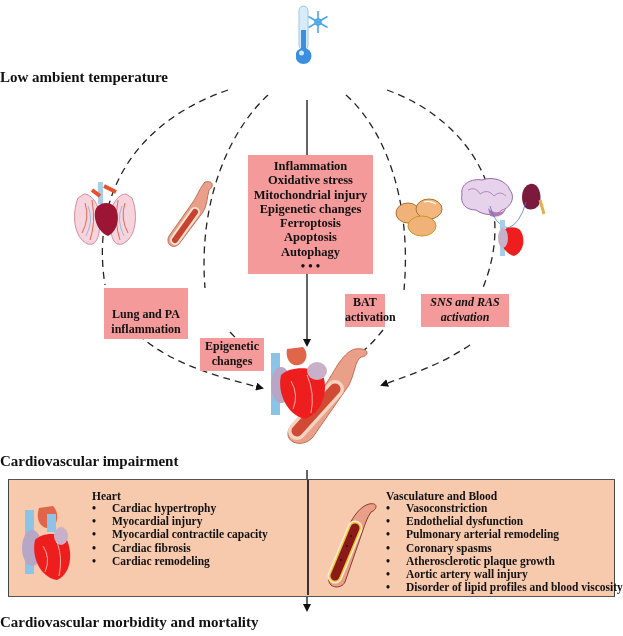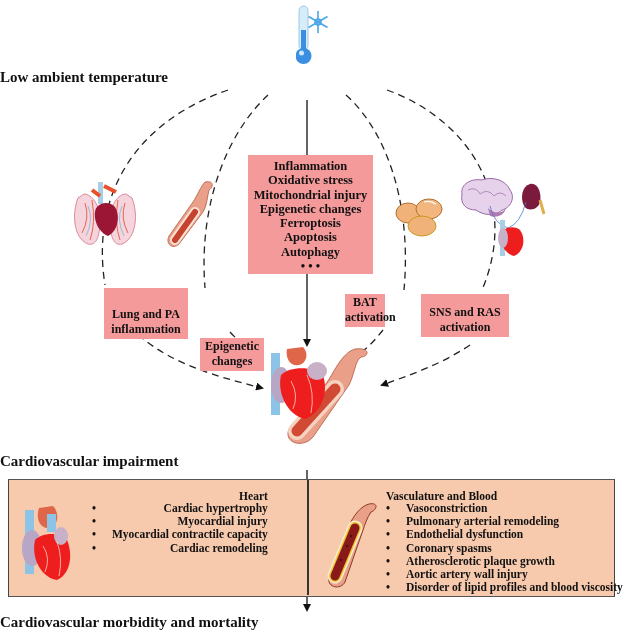--- a/index.html
+++ b/index.html
@@ -120,21 +120,21 @@
   <div>inflammation</div>
 </div>
 <div class="abs pink" style="left:200px; top:294px; width:64px; height:32px; padding-top:1px;margin-top:44px;">
   <div>Epigenetic</div>
   <div>changes</div>
 </div>
 <div class="abs pink" style="left:345px; top:294px; width:40px; height:32px; padding-top:1px;">
   <div>BAT</div>
   <div>activation</div>
 </div>
-<div class="abs pink" style="left:421px; top:294px; width:88px; height:32px; padding-top:11px;">
+<div class="abs pink" style="left:421px; top:294px; width:88px; height:32px; padding-top:1px;font-style:italic;">
   <div>SNS and RAS</div>
   <div>activation</div>
 </div>
 
 <div class="abs" style="left:263px; top:345px; width:115px; height:100px;">
   <svg width="115" height="100" viewBox="0 0 115 100">
     <path d="M92,4 C108,2 106,12 98,12 C92,16 92,28 86,40 L50,92 C40,104 20,98 26,84 L62,40 C70,30 78,8 92,4 Z" fill="#eaa088" stroke="#b55a44" stroke-width="0.8"></path>
     <path d="M34,86 L72,44" stroke="#f6d2c0" stroke-width="18" stroke-linecap="round"></path>
     <path d="M34,86 L72,44" stroke="#d04a34" stroke-width="11" stroke-linecap="round"></path>
     <rect x="8" y="8" width="9" height="62" fill="#8cc4e8"></rect>
@@ -155,47 +155,48 @@
     <svg width="54" height="74" viewBox="0 0 54 74">
       <rect x="8" y="4" width="9" height="64" fill="#8cc4e8"></rect>
       <path d="M22,2 C18,14 24,24 34,22 C42,18 42,6 36,0 Z" fill="#e0664a"></path>
       <ellipse cx="15" cy="42" rx="10" ry="18" fill="#b8a6c6"></ellipse>
       <path d="M18,34 C14,52 24,72 40,74 C54,68 56,48 50,34 C42,26 26,26 18,34 Z" fill="#ee1e1e"></path>
       <rect x="30" y="8" width="9" height="18" fill="#8cc4e8"></rect>
       <ellipse cx="44" cy="30" rx="7" ry="9" fill="#c8b0c8"></ellipse>
       <path d="M26,40 Q34,52 28,66 M40,36 Q46,52 42,70" stroke="#fbd0c0" stroke-width="0.8" fill="none"></path>
     </svg>
   </div>
-  <div class="abs" style="left:83px; top:10px;text-align:right;">
+  <div class="abs" style="left:83px; top:10px;">
     <div class="list-title">Heart</div>
     <ul class="list">
       <li>Cardiac hypertrophy</li>
       <li>Myocardial injury</li>
       <li>Myocardial contractile capacity</li>
+      <li>Cardiac fibrosis</li>
       <li>Cardiac remodeling</li>
     </ul>
   </div>
 
   <div class="abs" style="left:314px; top:20px; width:58px; height:90px;">
     <svg width="58" height="90" viewBox="0 0 58 90">
       <path d="M46,4 C56,2 54,10 48,12 C44,18 42,24 40,30 L22,82 C18,90 4,88 6,78 L26,26 C30,16 38,6 46,4 Z" fill="#eaa088" stroke="#8a3a28" stroke-width="1"></path>
       <path d="M12,76 L32,28" stroke="#f9ecd0" stroke-width="15" stroke-linecap="round"></path>
       <path d="M12,76 L32,28" stroke="#f2c430" stroke-width="12" stroke-linecap="round"></path>
       <path d="M12,76 L32,28" stroke="#8a1a1a" stroke-width="9" stroke-linecap="round"></path>
       <circle cx="18" cy="60" r="1" fill="#3a0a0a"></circle>
         <circle cx="24" cy="46" r="1" fill="#3a0a0a"></circle>
         <circle cx="28" cy="36" r="1" fill="#3a0a0a"></circle>
     </svg>
   </div>
   <div class="abs" style="left:377px; top:10px;">
     <div class="list-title">Vasculature and Blood</div>
     <ul class="list">
       <li>Vasoconstriction</li>
+      <li>Endothelial dysfunction</li>
       <li>Pulmonary arterial remodeling</li>
-      <li>Endothelial dysfunction</li>
       <li>Coronary spasms</li>
       <li>Atherosclerotic plaque growth</li>
       <li>Aortic artery wall injury</li>
       <li>Disorder of lipid profiles and blood viscosity</li>
     </ul>
   </div>
 </div>
 
 <div class="abs title" style="left:0; width:623px; top:614px;">Cardiovascular morbidity and mortality</div>
 

